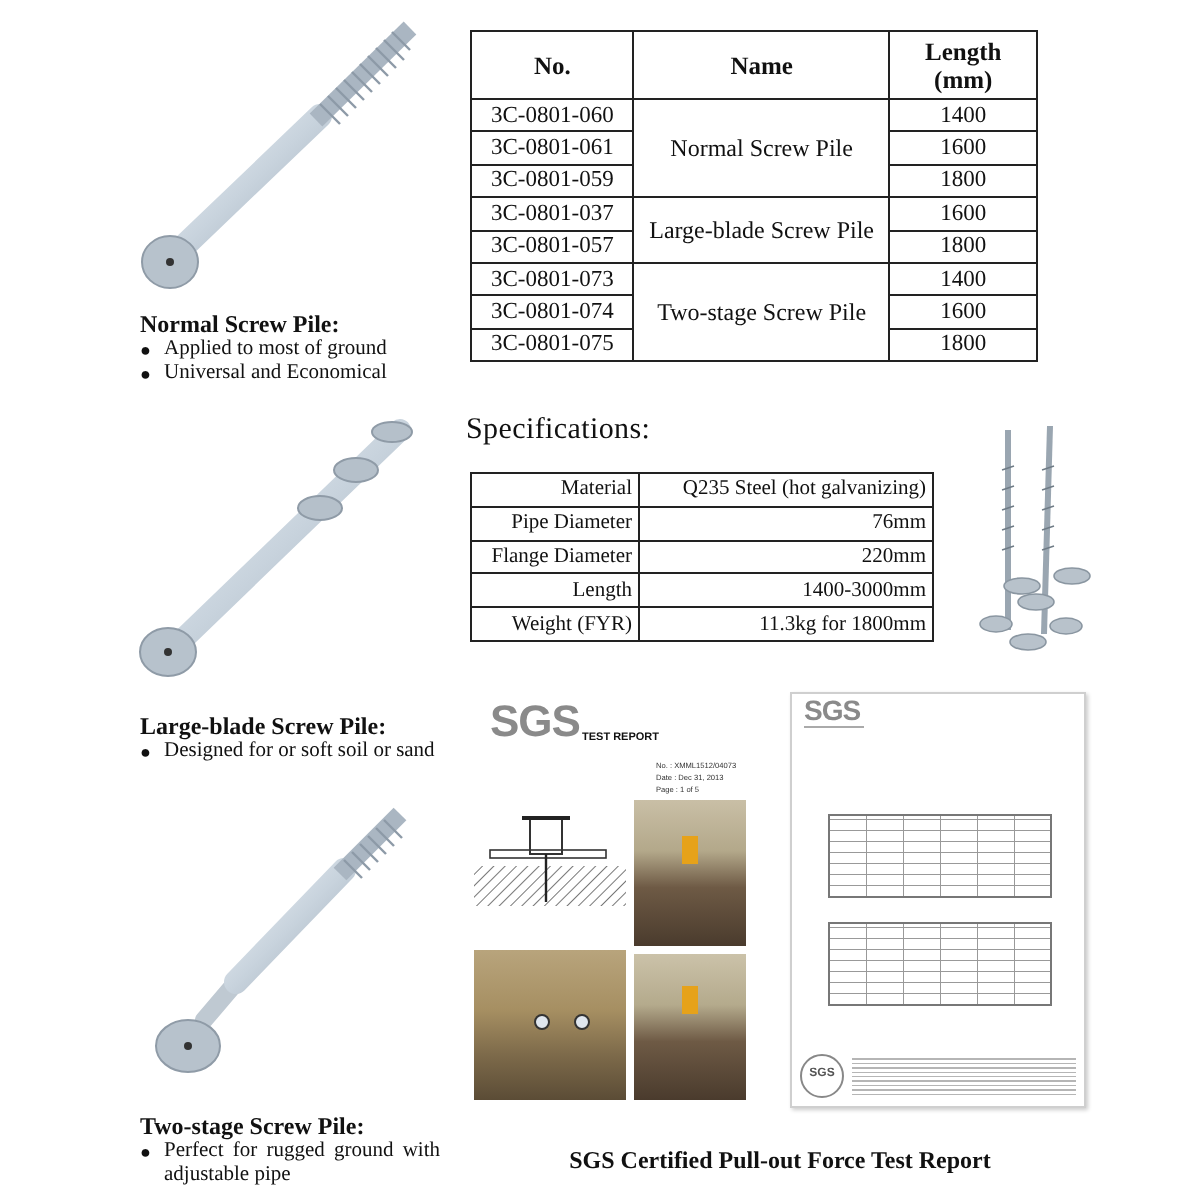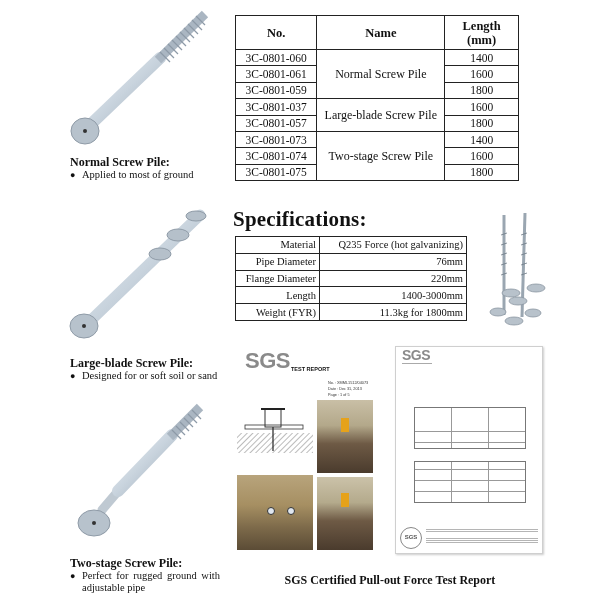--- a/index.html
+++ b/index.html
@@ -17,21 +17,21 @@
   .product-caption li { position: relative; padding-left: 12px; text-align: justify; }
   .product-caption li::before { content: "\25CF"; position: absolute; left: 0; top: 0; font-size: 9px; }
 
   
   table.prod { position: absolute; left: 235px; top: 15px; width: 284px; border-collapse: collapse; font-size: 11.5px; }
   table.prod th, table.prod td { border: 1.5px solid #222; text-align: center; vertical-align: middle; }
   table.prod th { font-weight: bold; font-size: 12.5px; height: 34px; line-height: 14px; }
   table.prod td { height: 16.4px; line-height: 14px; padding: 0; margin-top: 45px; }
   table.prod td.name { font-size: 12px; }
 
-  .spec-title { position: absolute; left: 233px; top: 207px; font-size: 21px; font-weight: bold; letter-spacing: 0.2px; }
+  .spec-title { position: absolute; left: 233px; top: 207px; font-size: 15px; font-weight: normal; letter-spacing: 0.2px; }
   table.spec { position: absolute; left: 235px; top: 236px; width: 232px; border-collapse: collapse; font-size: 10.5px; }
   table.spec td { border: 1.5px solid #222; height: 16.8px; padding: 0 3px; text-align: right; line-height: 13px; }
   table.spec td:first-child { width: 84px; }
 
   .cert-label { position: absolute; left: 230px; top: 573px; width: 320px; text-align: center; font-weight: bold; font-size: 12px; }
 
   .report { position: absolute; background: #fff; }
   .sgs-logo { font-family: "Liberation Sans", sans-serif; font-weight: bold; color: #8a8a8a; letter-spacing: -0.5px; }
 </style>
 </head>
@@ -63,20 +63,21 @@
         <line x1="196" y1="16" x2="205" y2="25"></line>
     </g>
     <ellipse cx="85" cy="131" rx="14" ry="13" fill="#b7c2cc" stroke="#8f9ba7"></ellipse>
     <circle cx="85" cy="131" r="2" fill="#333"></circle>
   </svg>
 </div>
 <div class="product-caption" style="top:155px;">
   <div class="title">Normal Screw Pile:</div>
   <ul>
     <li>Applied to most of ground</li>
+    <li>Universal and Economical</li>
   </ul>
 </div>
 
 <div class="pile-img" style="top:195px;">
   <svg width="230" height="150" viewBox="0 0 230 150">
     <line x1="88" y1="128" x2="200" y2="20" stroke="url(#steel)" stroke-width="11" stroke-linecap="round"></line>
     <g fill="#b5c0ca" stroke="#8f9ba7">
       <ellipse cx="160" cy="59" rx="11" ry="6"></ellipse>
       <ellipse cx="178" cy="40" rx="11" ry="6"></ellipse>
       <ellipse cx="196" cy="21" rx="10" ry="5"></ellipse>
@@ -164,21 +165,21 @@
     <td>1800</td>
   </tr>
 </tbody>
   </table>
 
 <div class="spec-title">Specifications:</div>
 <table class="spec">
   <tbody>
       <tr>
         <td>Material</td>
-        <td>Q235 Force (hot galvanizing)</td>
+        <td>Q235 Steel (hot galvanizing)</td>
       </tr>
   <tr>
         <td>Pipe Diameter</td>
         <td>76mm</td>
       </tr>
   <tr>
         <td>Flange Diameter</td>
         <td>220mm</td>
       </tr>
   <tr>

